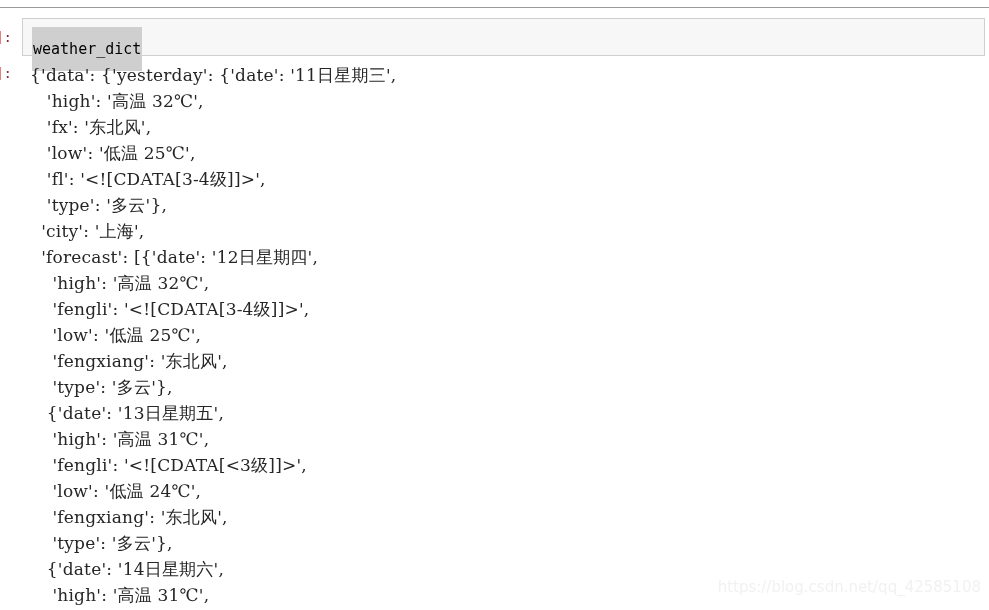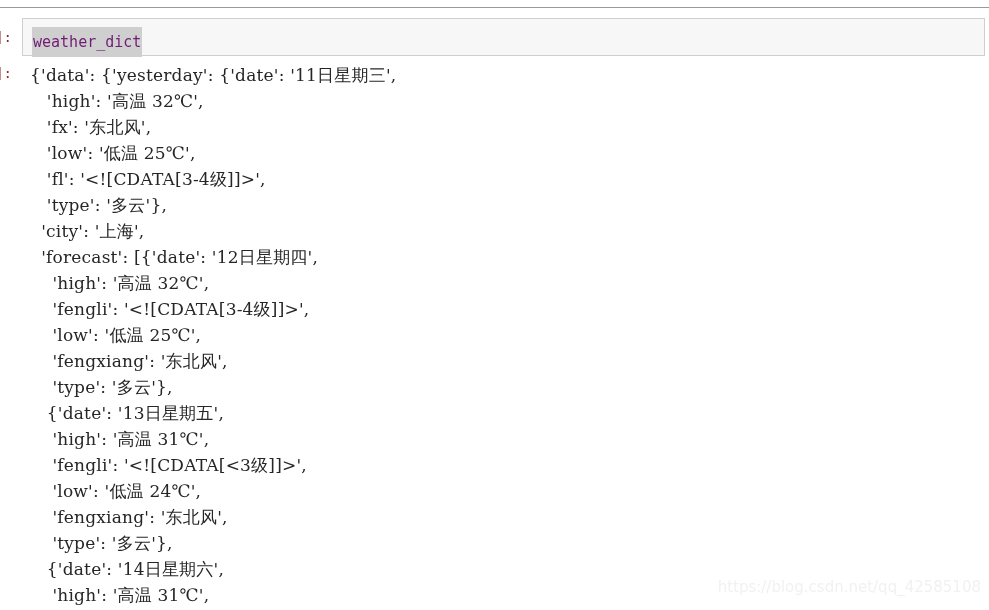--- a/index.html
+++ b/index.html
@@ -56,24 +56,24 @@
     border: 1px solid #cfcfcf;
     box-sizing: border-box;
   }
   #code-text {
     position: absolute;
     left: 9px;
     top: 8px;
     font-family: "DejaVu Sans Mono", "Liberation Mono", monospace;
     font-size: 15px;
     line-height: 20px;
-    color: #701a75;
+    color: #000000;
     background: #cfcfcf;
     white-space: pre;
-    padding: 5px 1px;
+    padding: 12px 1px;
   }
 
   
   #output-row {
     position: absolute;
     left: 0;
     top: 62px;
     width: 989px;
     height: 548px;
     overflow: hidden;

